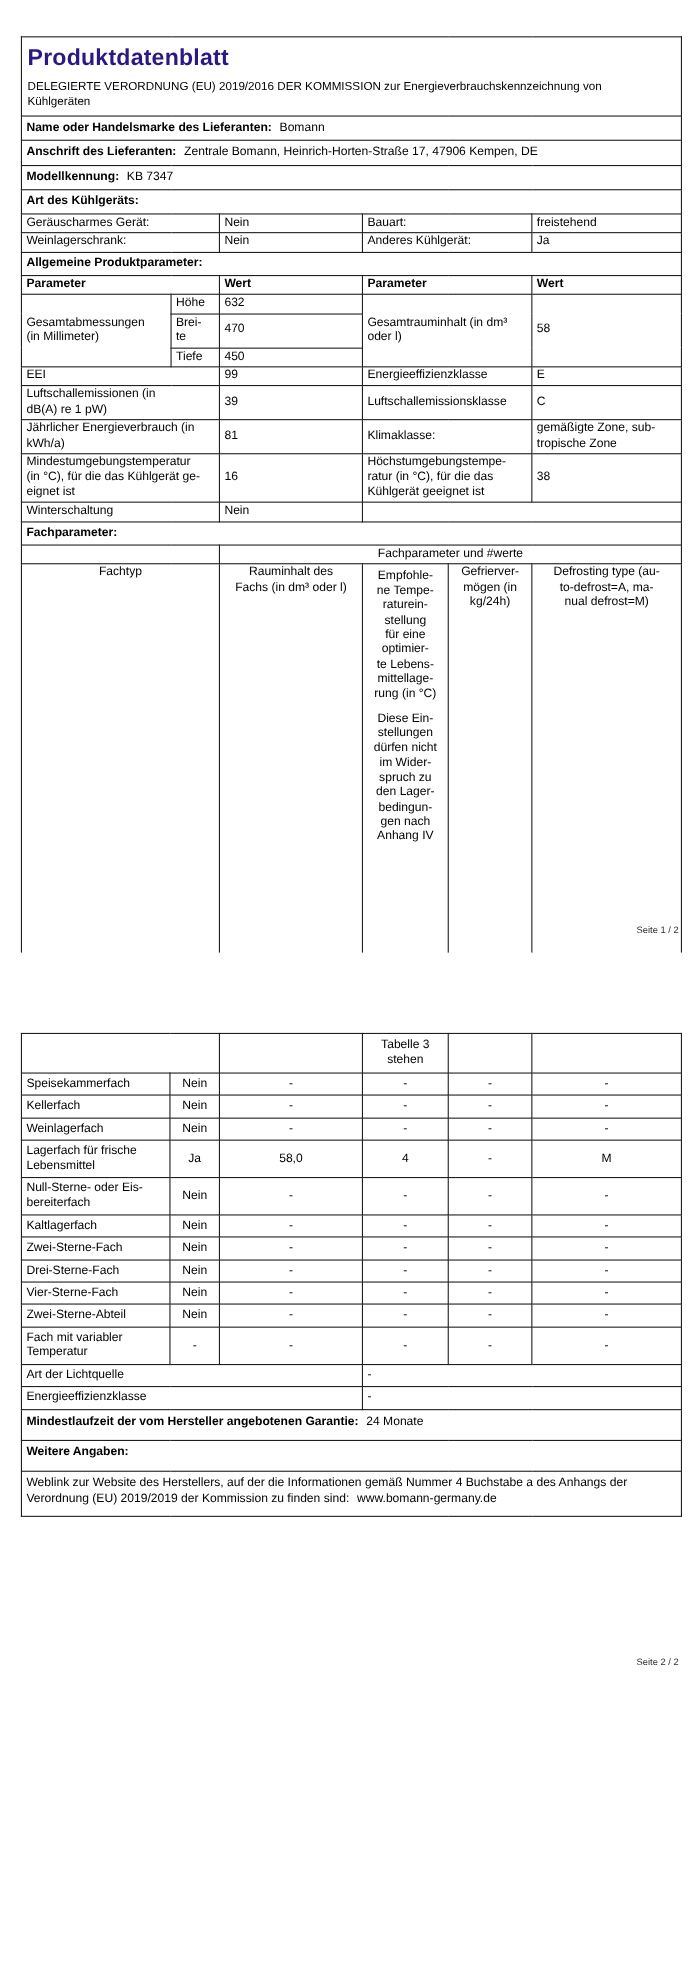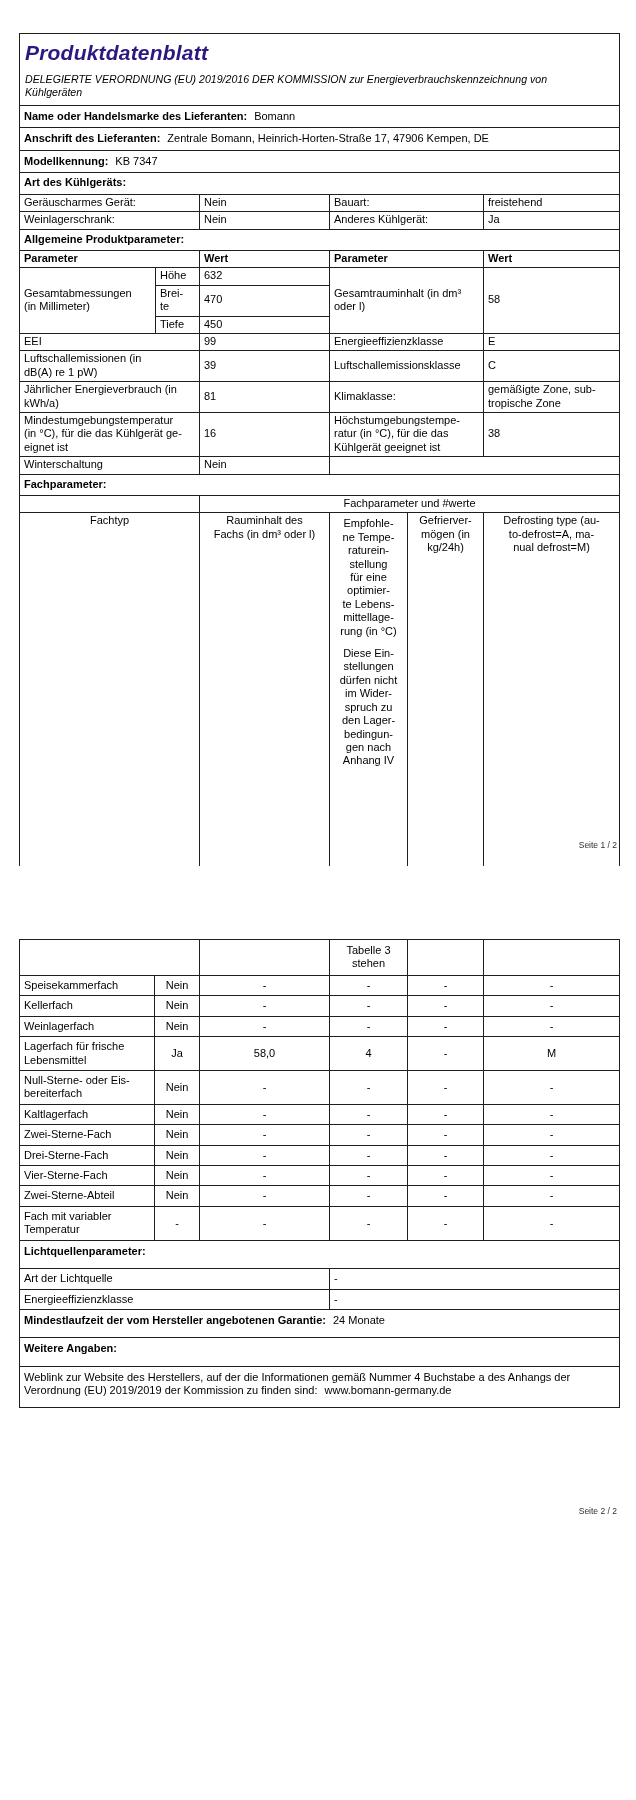--- a/index.html
+++ b/index.html
@@ -17,21 +17,21 @@
     padding:2px 4px; vertical-align:top; word-wrap:break-word;
   }
   [data-bind] { white-space:pre-line; }
   .b { font-weight:bold; }
   .ctr { text-align:center; }
   .mid { vertical-align:middle; }
   tr.vm > td { vertical-align:middle; }
   .val { margin-left:7px; }
   
   .t1 td { padding:1px 4px 2px; }
-  .t1 td.title-cell { padding:6px 5px 6px;font-style:italic; }
+  .t1 td.title-cell { padding:6px 5px 6px; }
   .t1 td.info { padding:4px 4px; }
   .t1 td.hrow { padding:3px 4px 4px; }
   .title { font-size:21px; font-weight:bold; color:#2d1882; margin:0 0 7px 0; letter-spacing:.2px; }
   .reg { font-size:10.6px; line-height:1.25; white-space:pre-line; }
   tr.big td { height:353px; }
   tr.cut td { border-bottom:none; }
   td.toptext { vertical-align:top; padding-top:4px; }
   .gap { margin-top:9px; }
   
   .t2 td { padding:3px 4px; }
@@ -302,23 +302,20 @@
     <tr class="vm">
       <td class="name" data-bind="page2.compartments.11.name">Fach mit variabler
 Temperatur</td>
       <td class="ctr" data-bind="page2.compartments.11.present">-</td>
       <td class="ctr" data-bind="page2.compartments.11.v1">-</td>
       <td class="ctr" data-bind="page2.compartments.11.v2">-</td>
       <td class="ctr" data-bind="page2.compartments.11.v3">-</td>
       <td class="ctr" data-bind="page2.compartments.11.v4">-</td>
     </tr>
     <tr>
-      <td colspan="6" class="b tall" data-bind="page2.light_heading">Lichtquellenparameter:</td>
-    </tr>
-    <tr>
       <td colspan="3" data-bind="page2.light_rows.0.label">Art der Lichtquelle</td>
       <td colspan="3" data-bind="page2.light_rows.0.value">-</td>
     </tr>
     <tr>
       <td colspan="3" data-bind="page2.light_rows.1.label">Energieeffizienzklasse</td>
       <td colspan="3" data-bind="page2.light_rows.1.value">-</td>
     </tr>
     <tr>
       <td colspan="6" class="tall"><span class="b" data-bind="page2.warranty.label">Mindestlaufzeit der vom Hersteller angebotenen Garantie:</span><span class="val" data-bind="page2.warranty.value">24 Monate</span></td>
     </tr>

